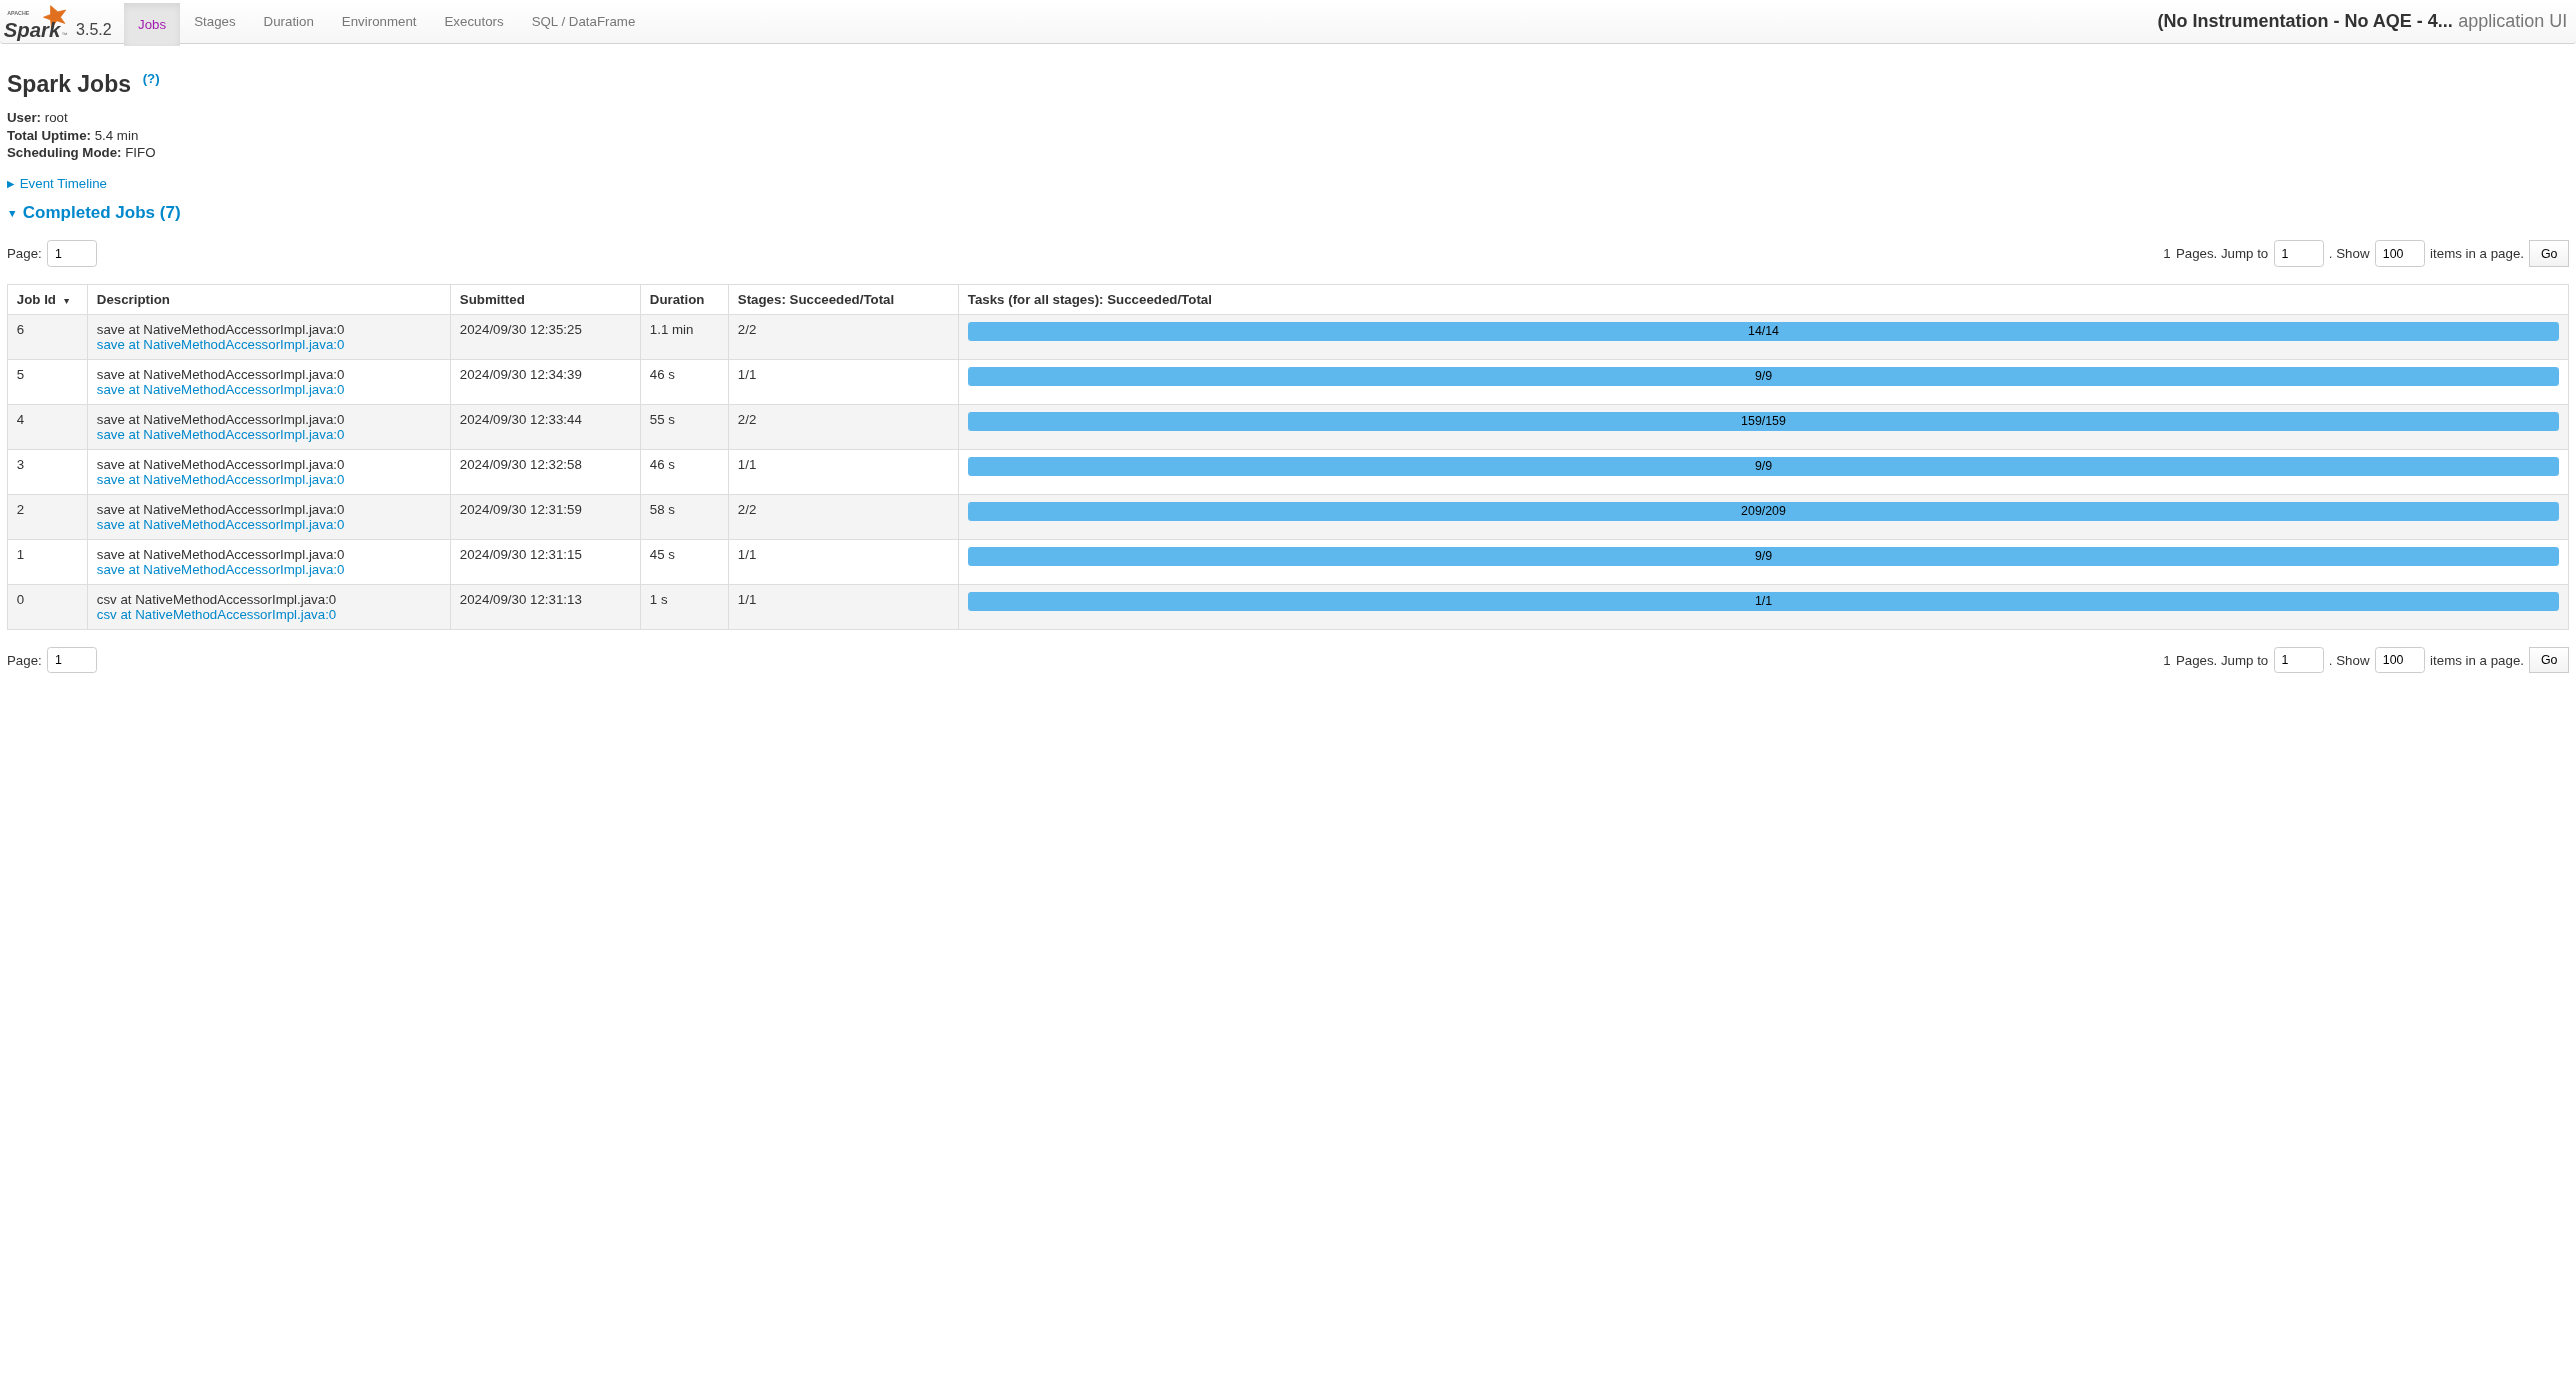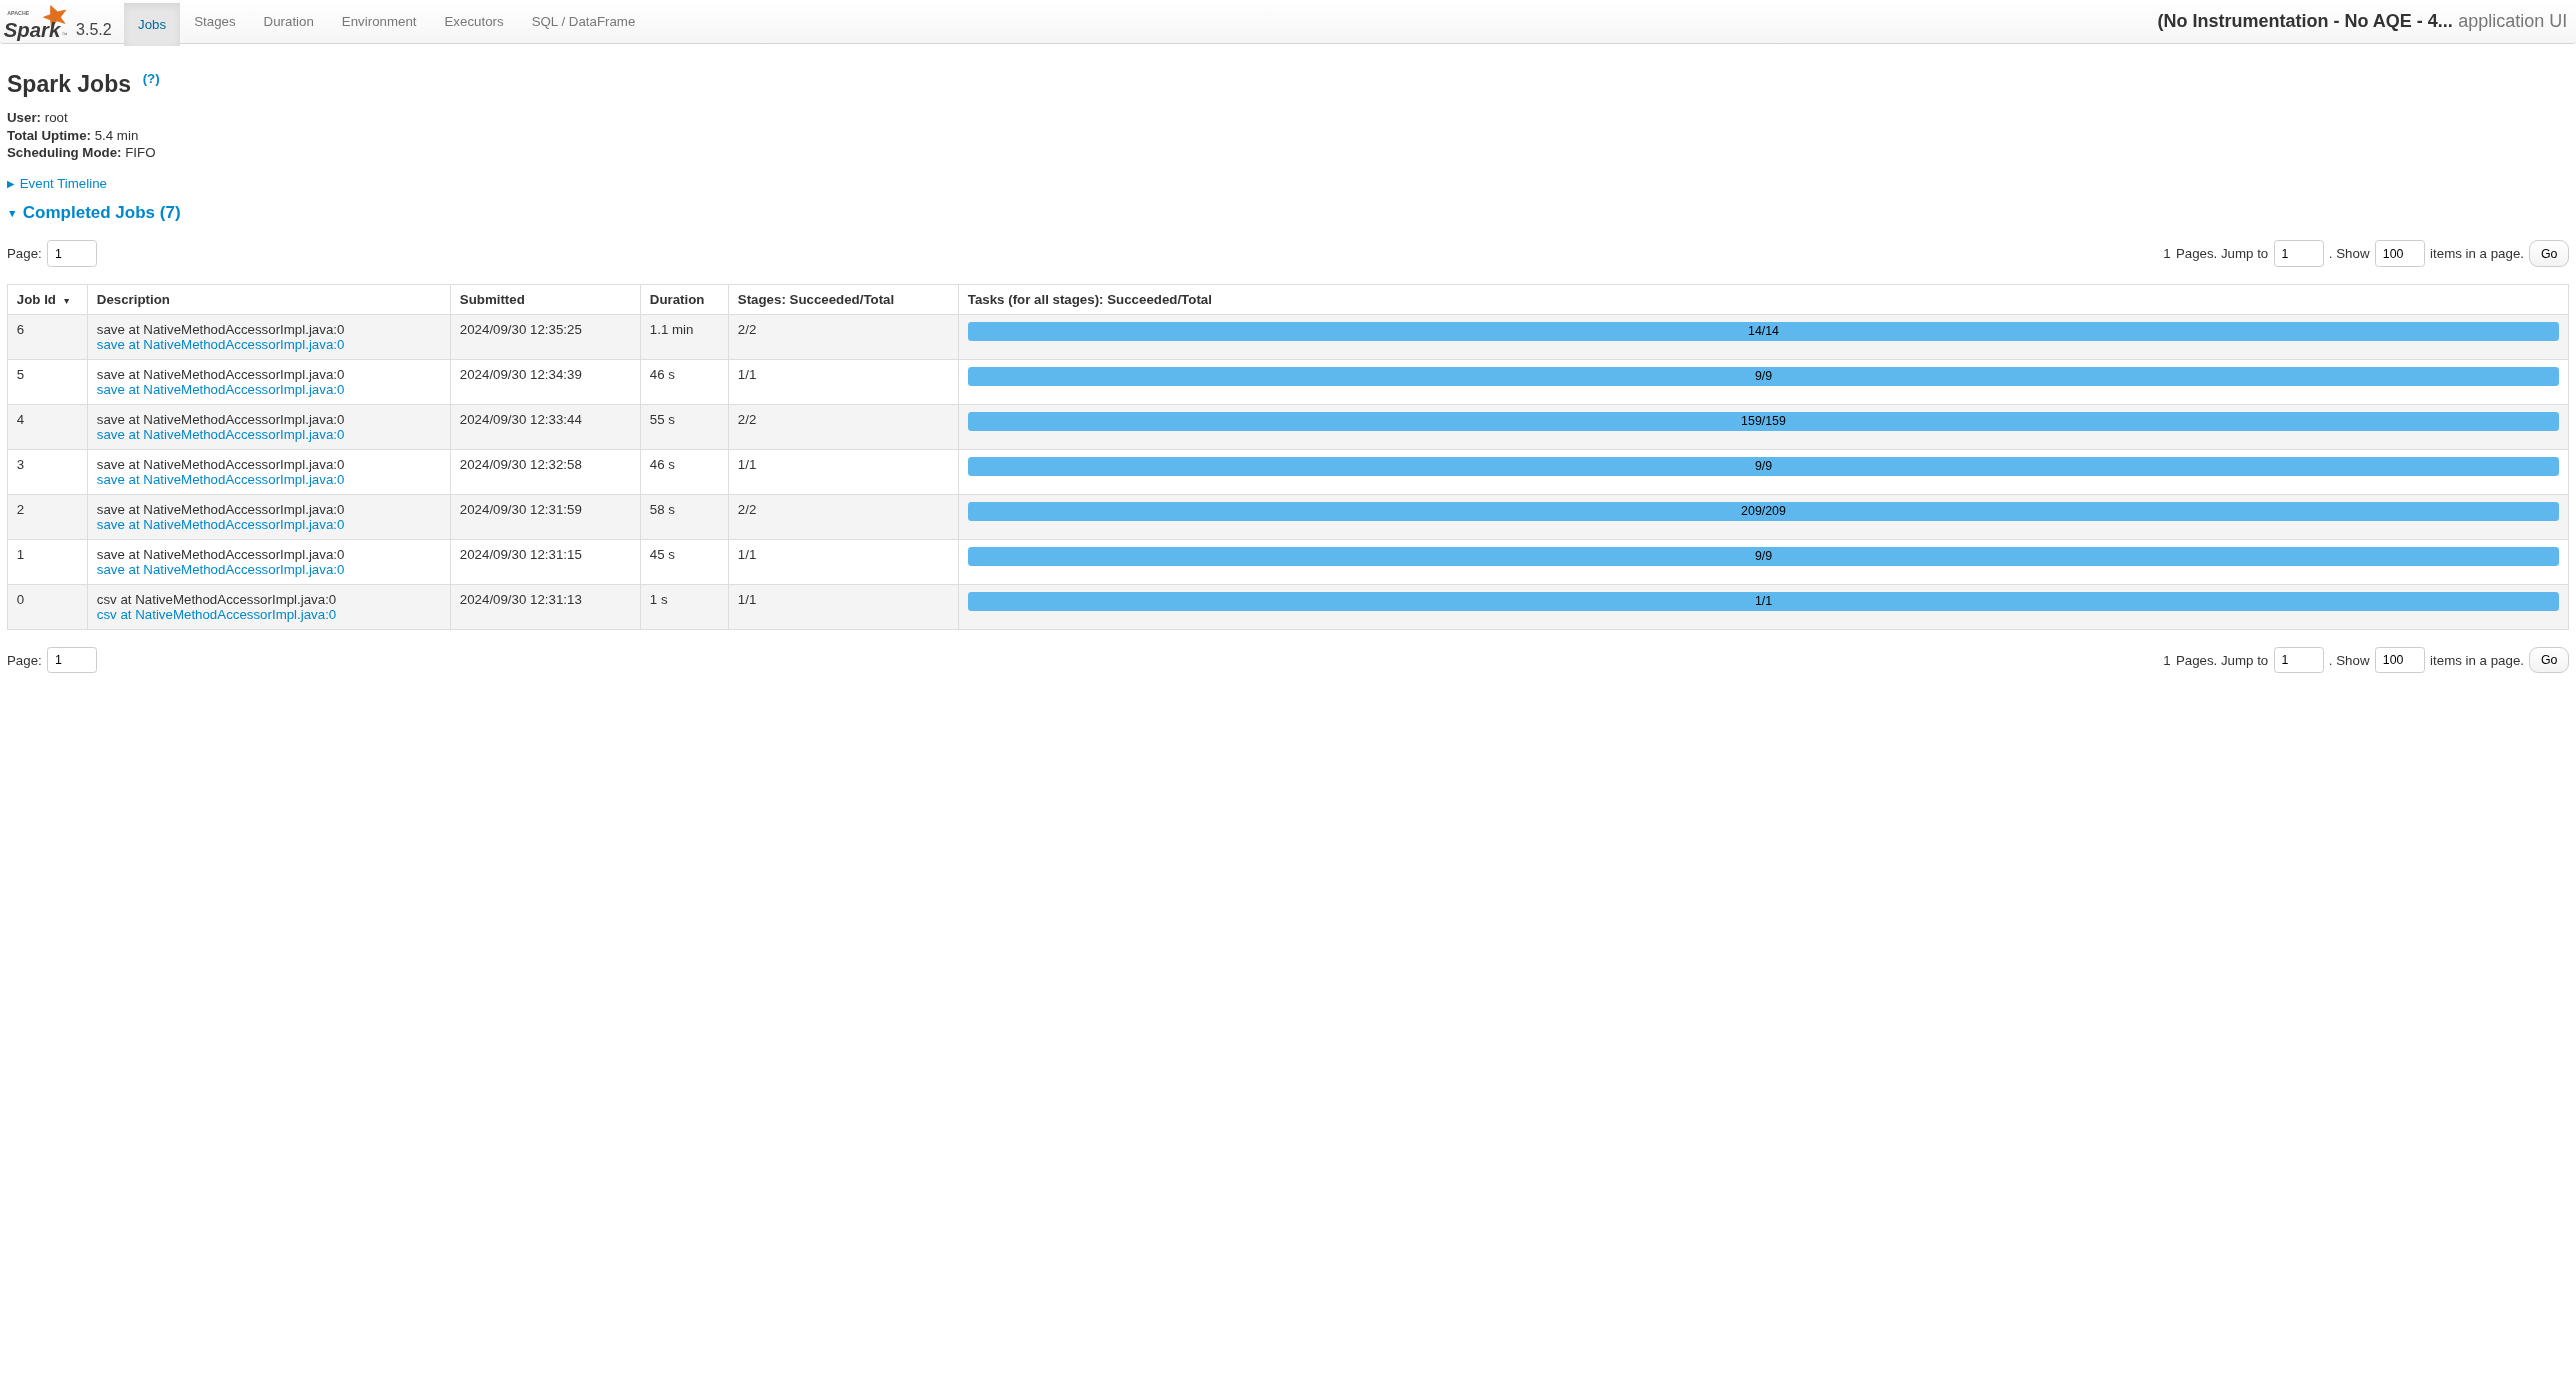--- a/index.html
+++ b/index.html
@@ -54,21 +54,21 @@
     display: flex;
     align-items: center;
     height: 100%;
     padding: 0 14px;
     color: #777;
     text-decoration: none;
     font-size: 13.3px;
   }
   .nav-tabs li.active a {
     background: #e6e6e6;
-    color: #0369a1;
+    color: #a21caf;
     box-shadow: inset 0 2.7px 7px rgba(0,0,0,.08);
     margin-top: 6px;
   }
   .navbar-right {
     margin-left: auto;
     padding-right: 8.8px;
     display: flex;
     align-items: center;
     font-size: 18px;
     color: #333;
@@ -152,21 +152,21 @@
     border: 0.9px solid #ccc;
     border-radius: 3.5px;
     font-size: 12.4px;
     text-align: left;
   }
   .pagination-row button {
     height: 26.5px;
     padding: 2.7px 10.6px;
     border: 0.9px solid #ccc;
     background: linear-gradient(#fff,#f3f3f3);
-    border-radius: 9px;
+    border-radius: 0;
     font-size: 12.4px;
     cursor: pointer;
   }
 
   table.jobs-table {
     width: 100%;
     border-collapse: collapse;
     border: 0.9px solid #ddd;
     margin: 3.5px 0 8.8px 0;
   }

